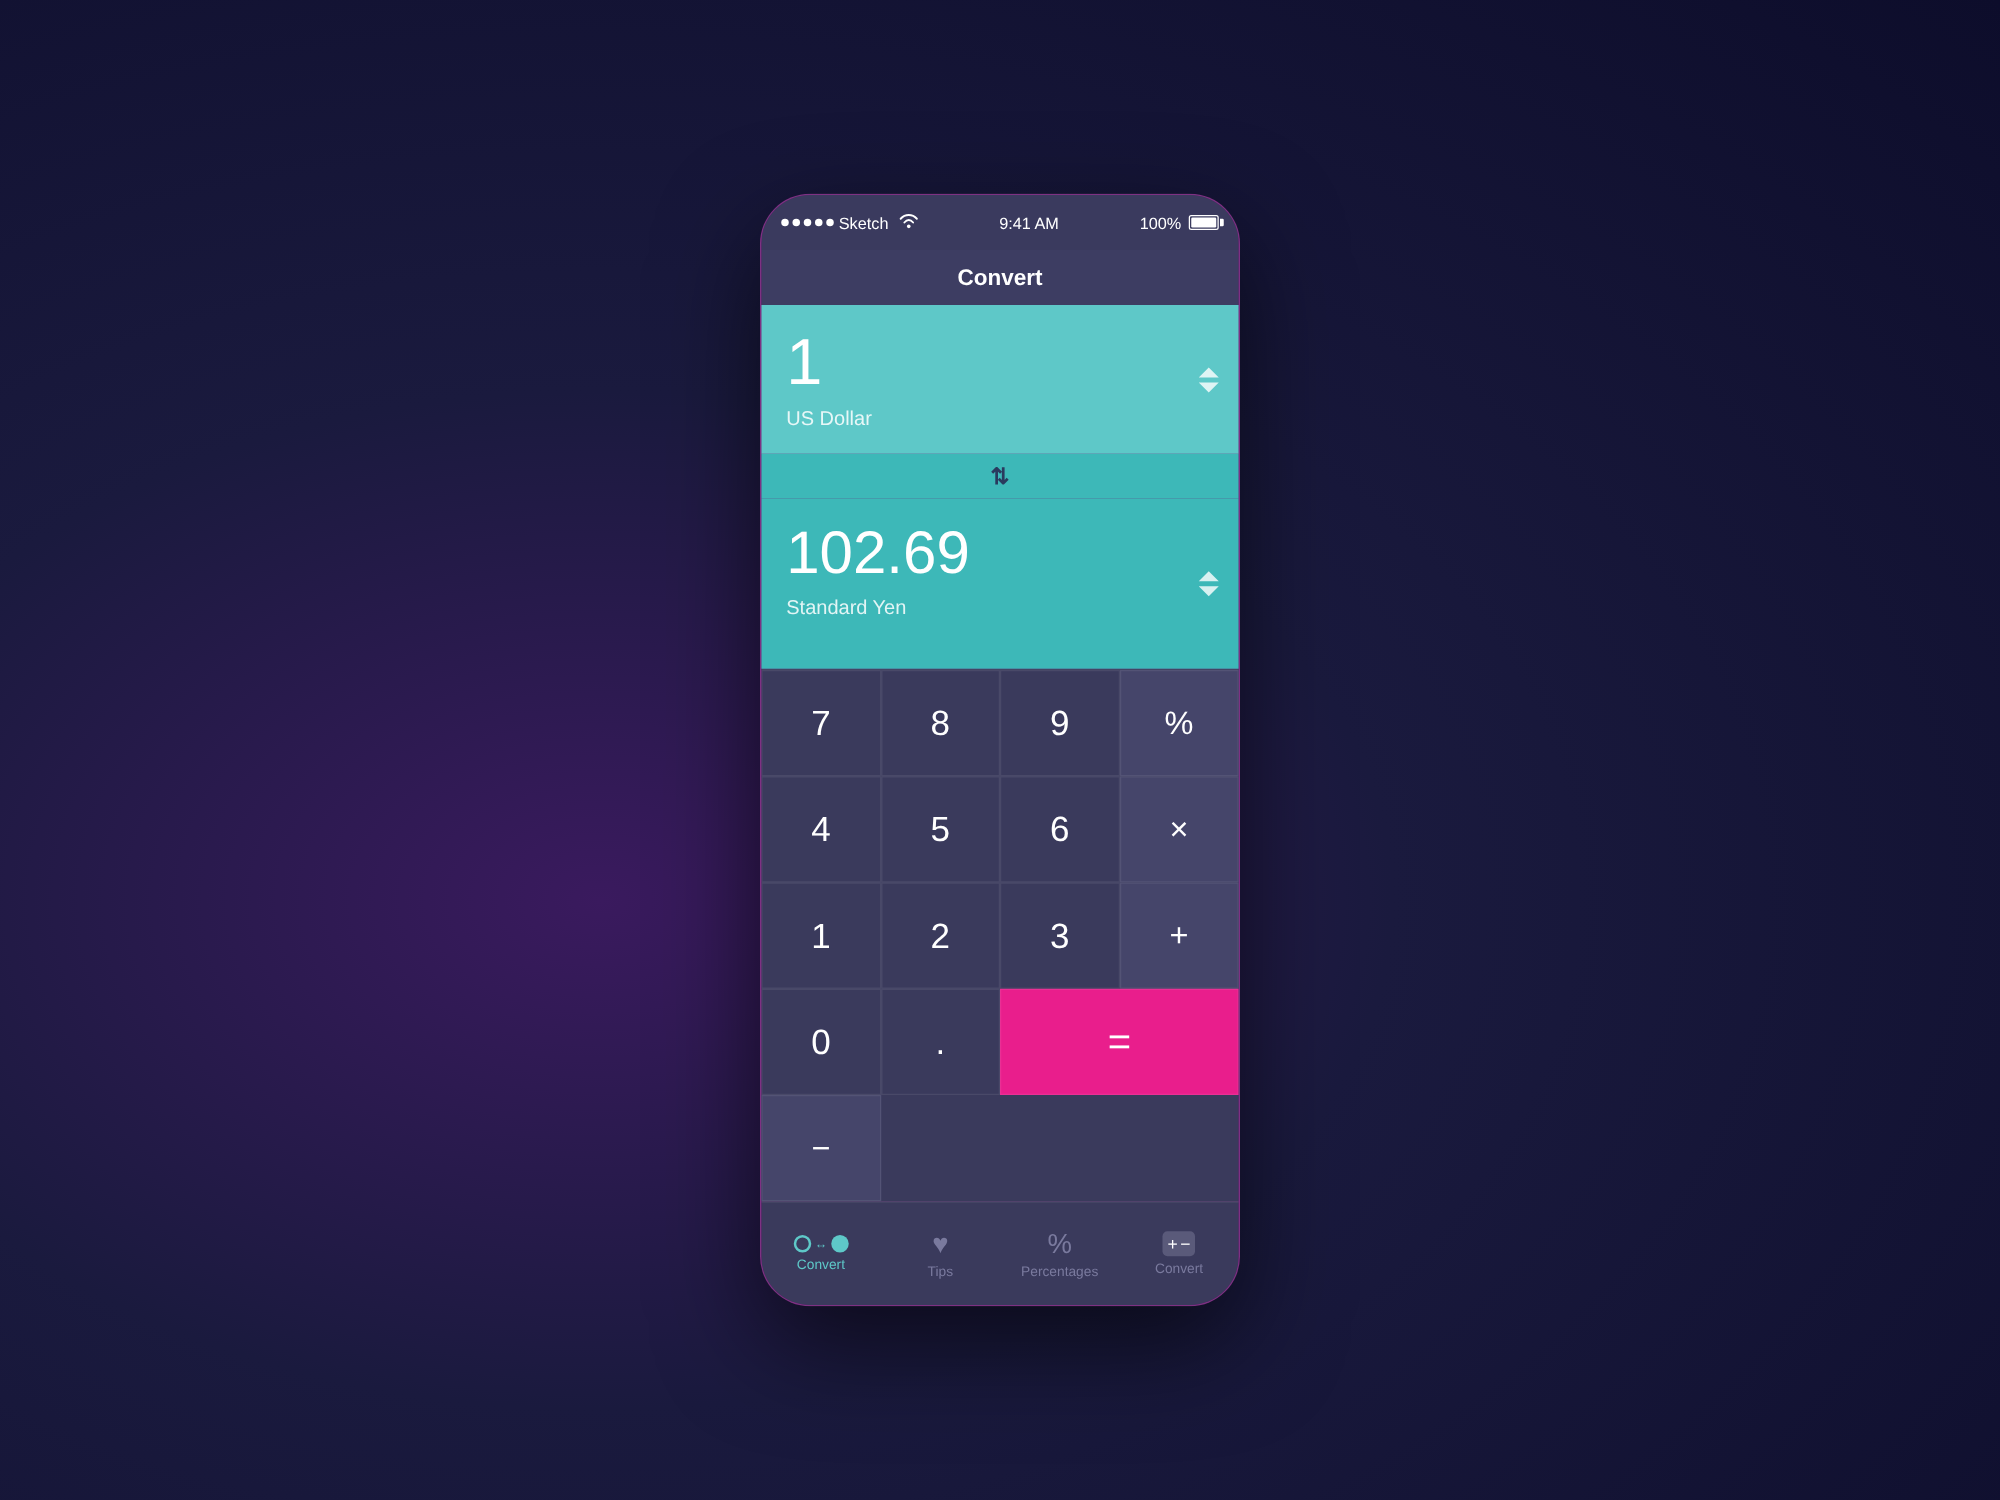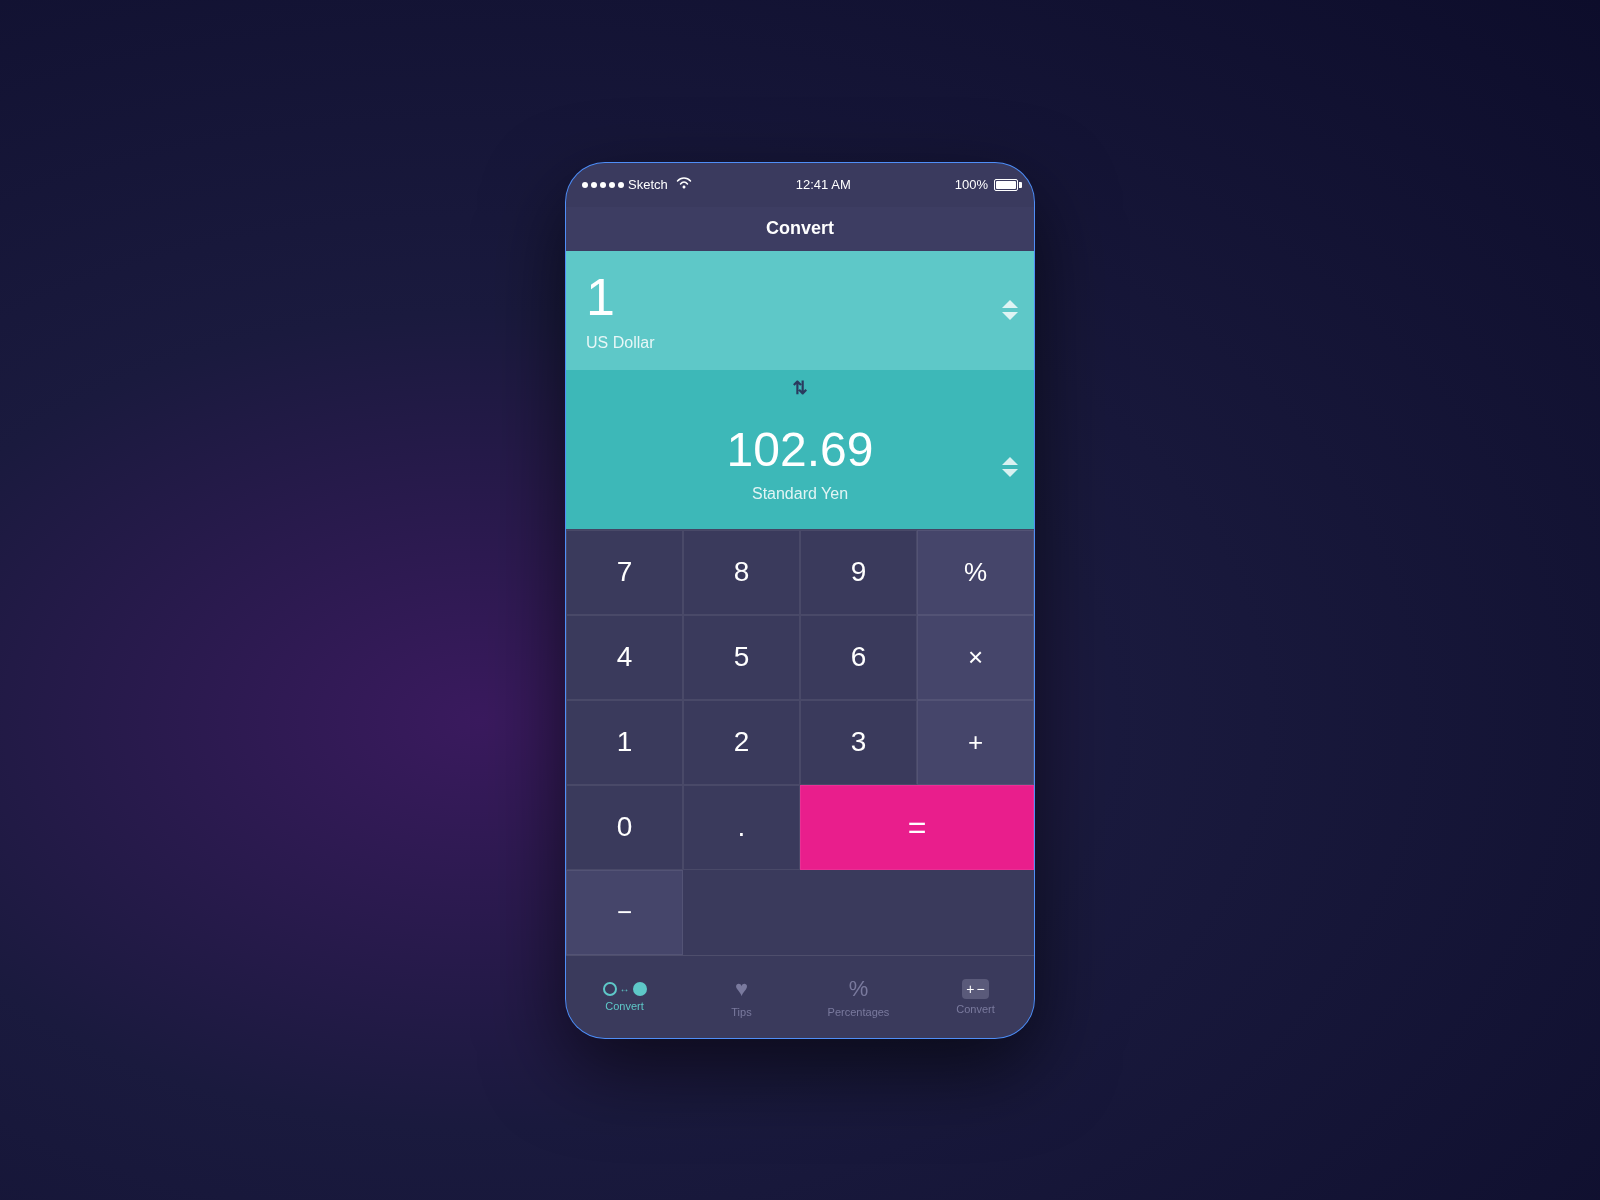--- a/index.html
+++ b/index.html
@@ -8,22 +8,22 @@
       width: 1600px;
       height: 1200px;
       background: radial-gradient(ellipse at 30% 60%, #3a1a5e 0%, #1a1a3e 40%, #0d0d2b 100%);
       display: flex;
       align-items: center;
       justify-content: center;
       font-family: -apple-system, 'Helvetica Neue', Arial, sans-serif;
     }
 
     .phone-frame {
-      width: 470px;
-      background: #3b82f6;
+      width: 384px;
+      background: #701a75;
       border-radius: 40px;
       overflow: hidden;
       box-shadow: 0 30px 80px rgba(0,0,0,0.6);
       border: 1px solid rgba(255,255,255,0.1);
     }
 
     
     .status-bar {
       background: #3a3a5e;
       height: 44px;
@@ -168,24 +168,23 @@
 
     .swap-icon {
       color: #2a3a5e;
       font-size: 18px;
       font-weight: bold;
     }
 
     
     .currency-panel-bottom {
       background: #3db8b8;
-      padding: 20px 20px 26px 20px;
+      padding: 20px 20px 39px 20px;
       position: relative;
       min-height: 110px;
-      text-align: center;
     }
 
     .currency-value-result {
       color: white;
       font-size: 48px;
       font-weight: 300;
       line-height: 1;
       margin-bottom: 8px;
     }
 
@@ -302,21 +301,21 @@
       </div>
       <span>Sketch</span>
       <span style="margin-left:4px;">
         <svg width="16" height="12" viewBox="0 0 16 12" fill="white">
           <path d="M8 9.5 C8.8 9.5 9.5 10.2 9.5 11 C9.5 11.8 8.8 12.5 8 12.5 C7.2 12.5 6.5 11.8 6.5 11 C6.5 10.2 7.2 9.5 8 9.5Z" transform="translate(0,-1)"></path>
           <path d="M4.5 7 C5.5 5.8 6.7 5 8 5 C9.3 5 10.5 5.8 11.5 7" stroke="white" stroke-width="1.5" fill="none" stroke-linecap="round"></path>
           <path d="M1.5 4 C3.3 2 5.5 1 8 1 C10.5 1 12.7 2 14.5 4" stroke="white" stroke-width="1.5" fill="none" stroke-linecap="round"></path>
         </svg>
       </span>
     </div>
-    <span>12:41 AM</span>
+    <span>9:41 AM</span>
     <div class="status-right">
       <span>100%</span>
       <div class="battery-icon">
         <div class="battery-fill"></div>
       </div>
     </div>
   </div>
 
   <div class="title-bar">
     <span class="title-bar-text">Convert</span>

